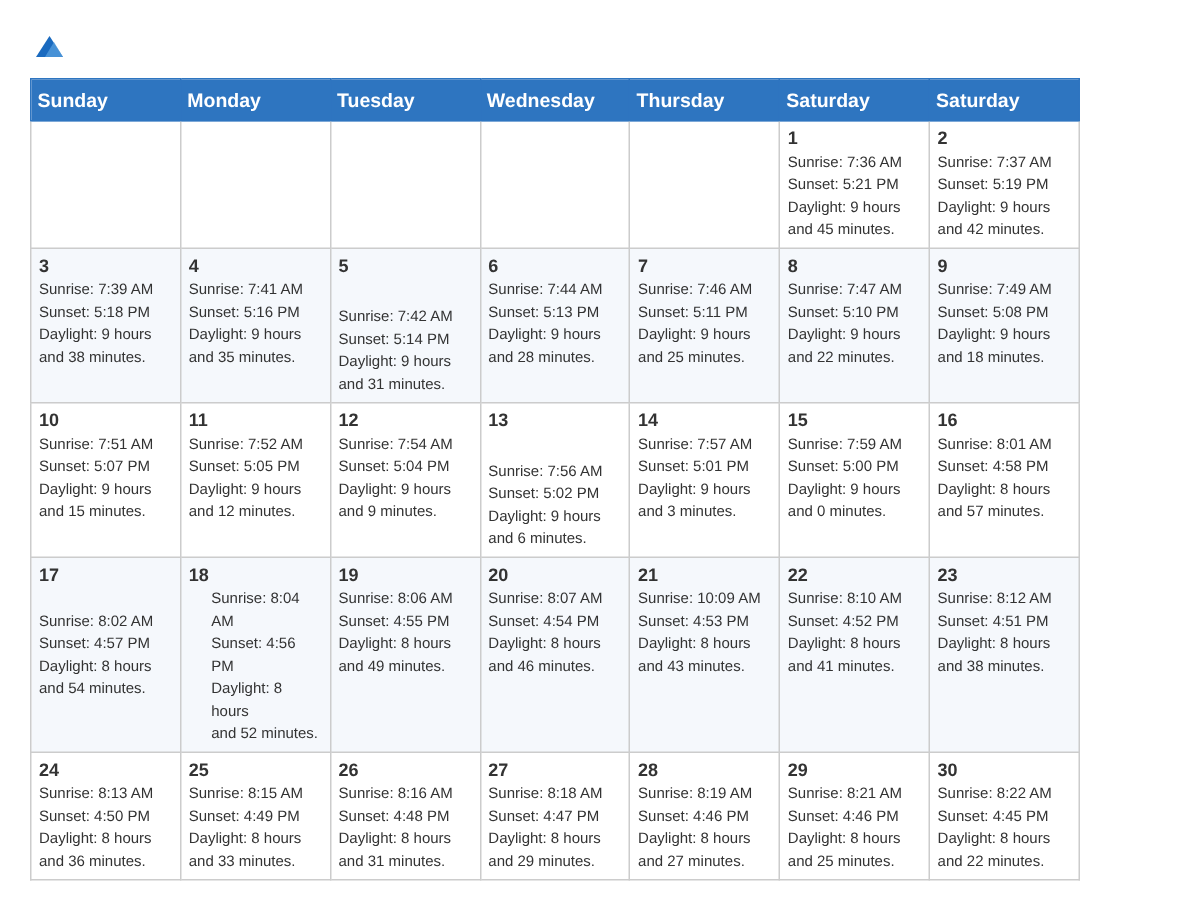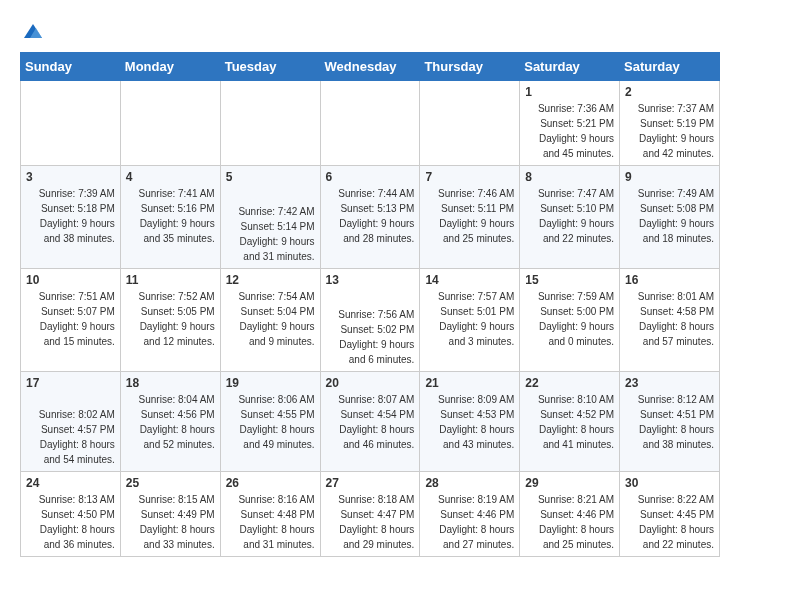--- a/index.html
+++ b/index.html
@@ -81,21 +81,20 @@
     .day-num {
       font-weight: bold;
       font-size: 12px;
       display: block;
       margin-bottom: 2px;
     }
     .day-info {
       font-size: 10px;
       line-height: 1.5;
       color: #333;
-      text-align: right;
     }
     .empty-cell {
       background: #fff !important;
     }
   </style>
 </head>
 <body>
 
 <div class="page">
   <div class="header">
@@ -256,42 +255,42 @@
         <tr>
           <td>
             <span class="day-num">17</span>
             <div class="day-info" style="white-space: pre-line; margin-top: 17px;">Sunrise: 8:02 AM
 Sunset: 4:57 PM
 Daylight: 8 hours
 and 54 minutes.</div>
           </td>
           <td>
             <span class="day-num">18</span>
-            <div class="day-info" style="white-space: pre-line;">Sunrise: 8:04 AM
+            <div class="day-info" style="white-space: pre-line; margin-left: 15px;">Sunrise: 8:04 AM
 Sunset: 4:56 PM
 Daylight: 8 hours
 and 52 minutes.</div>
           </td>
           <td>
             <span class="day-num">19</span>
             <div class="day-info" style="white-space: pre-line;">Sunrise: 8:06 AM
 Sunset: 4:55 PM
 Daylight: 8 hours
 and 49 minutes.</div>
           </td>
           <td>
             <span class="day-num">20</span>
             <div class="day-info" style="white-space: pre-line;">Sunrise: 8:07 AM
 Sunset: 4:54 PM
 Daylight: 8 hours
 and 46 minutes.</div>
           </td>
           <td>
             <span class="day-num">21</span>
-            <div class="day-info" style="white-space: pre-line;">Sunrise: 8:09 AM
+            <div class="day-info" style="white-space: pre-line;">Sunrise: 10:09 AM
 Sunset: 4:53 PM
 Daylight: 8 hours
 and 43 minutes.</div>
           </td>
           <td>
             <span class="day-num">22</span>
             <div class="day-info" style="white-space: pre-line;">Sunrise: 8:10 AM
 Sunset: 4:52 PM
 Daylight: 8 hours
 and 41 minutes.</div>

